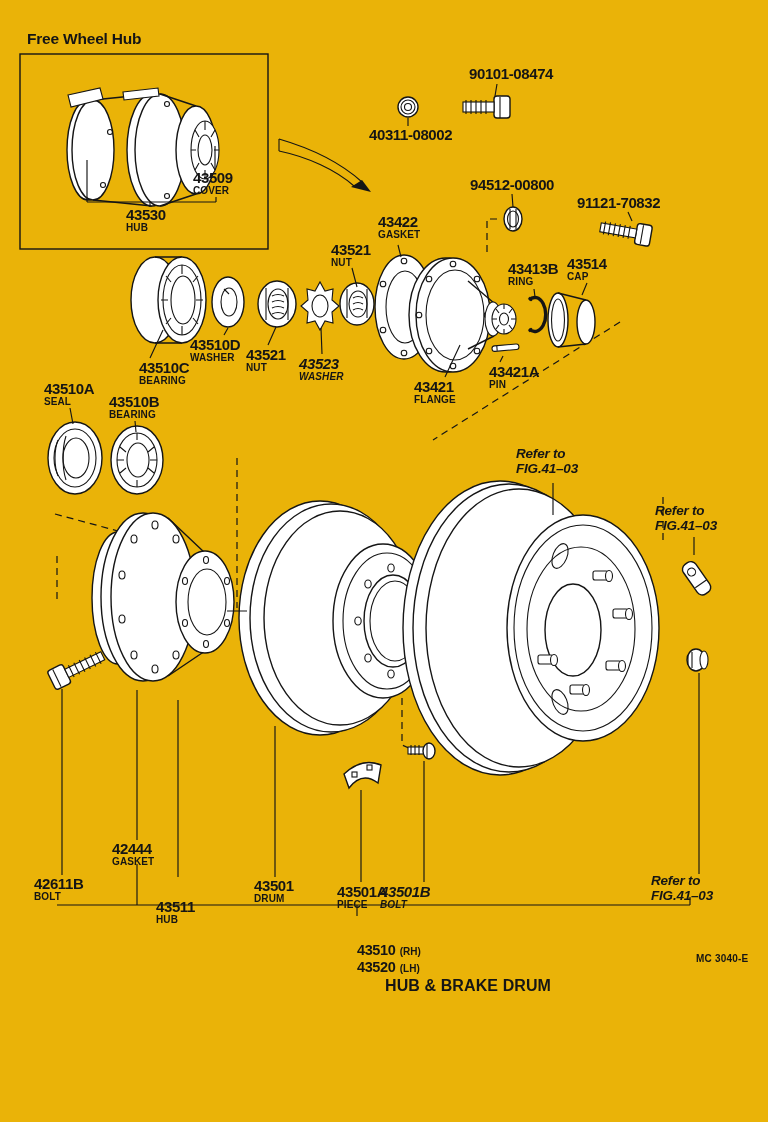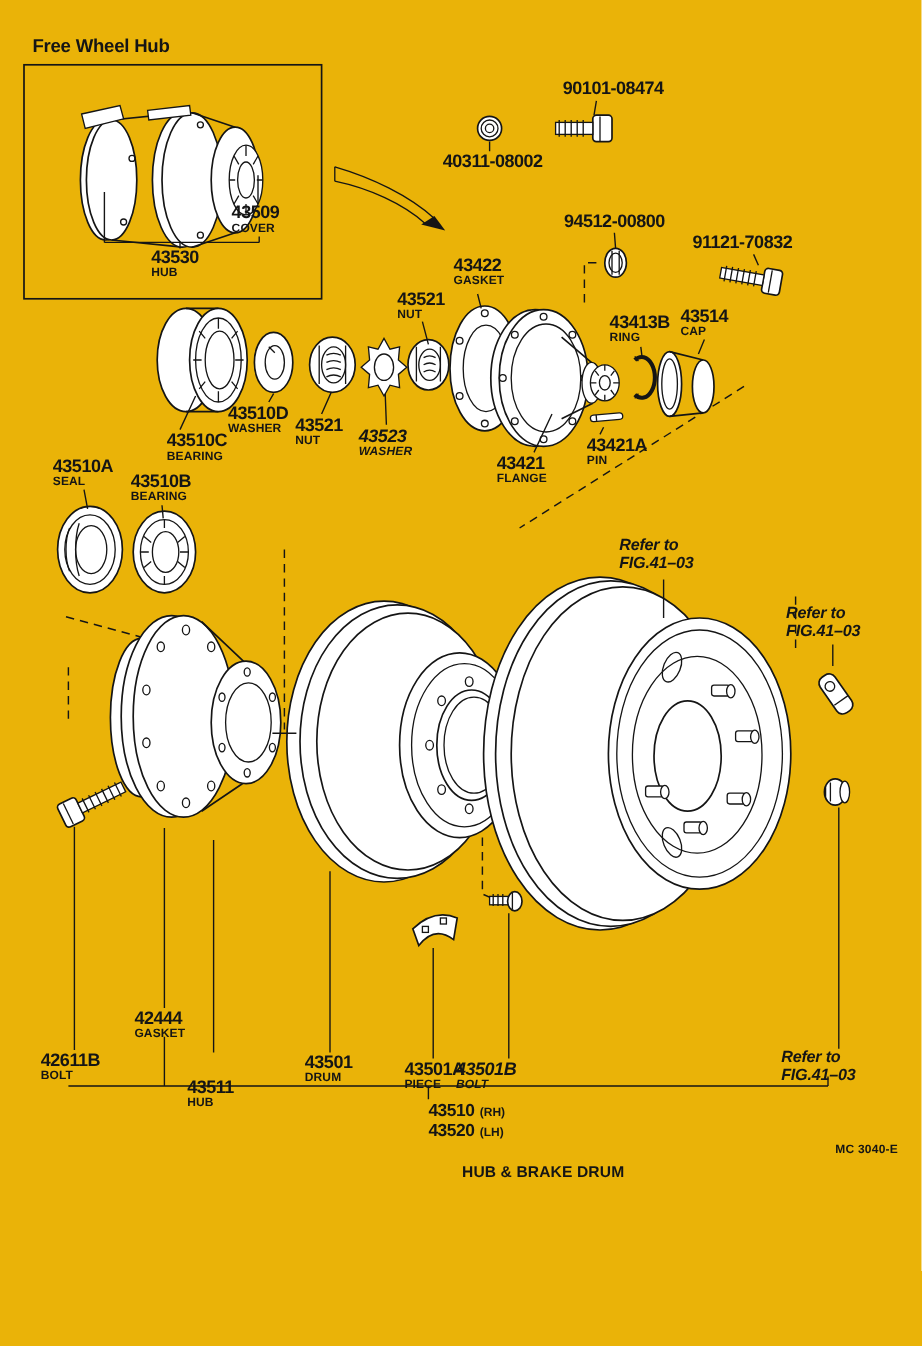--- a/index.html
+++ b/index.html
@@ -7,21 +7,21 @@
          font-family:"Liberation Sans",sans-serif;font-weight:bold;color:#151515;}
   #art{position:absolute;left:0;top:0;}
   .plabel{position:absolute;line-height:1;white-space:nowrap;}
   .pcode{font-size:15px;letter-spacing:-0.4px;}
   .pname{font-size:10px;letter-spacing:0.1px;margin-top:1px;}
   .title{position:absolute;font-size:15.5px;letter-spacing:-0.2px;}
   .refer{position:absolute;font-size:13.5px;line-height:1.08;letter-spacing:-0.2px;font-style:italic;}
   .assembly{position:absolute;line-height:1.05;}
   .acode{font-size:14.5px;letter-spacing:-0.4px;}
   .atag{font-size:10px;letter-spacing:0;}
-  .aname{font-size:13px;margin-top:18px;letter-spacing:0.1px;padding-left:28px;}
+  .aname{font-size:16px;margin-top:2px;letter-spacing:0.1px;padding-left:28px;}
   .doccode{position:absolute;font-size:10px;letter-spacing:0.2px;}
   svg{stroke:#151515;}
   .ln{fill:none;stroke:#151515;stroke-width:1.4;}
   .ln2{fill:none;stroke:#151515;stroke-width:1.1;}
   .wh{fill:#ffffff;stroke:#151515;stroke-width:1.4;}
   .wh2{fill:#ffffff;stroke:#151515;stroke-width:1.1;}
   .solid{fill:#151515;stroke:none;}
   .leader{fill:none;stroke:#151515;stroke-width:1.15;}
   .dashed{fill:none;stroke:#151515;stroke-width:1.2;stroke-dasharray:7 5;}
 </style>
@@ -389,21 +389,21 @@
 </div>
 <div class="plabel" style="left:337px;top:884px;">
   <div class="pcode">43501A</div>
   <div class="pname">PIECE</div>
 </div>
 <div class="plabel" style="left:380px;top:884px;font-style:italic;">
   <div class="pcode">43501B</div>
   <div class="pname">BOLT</div>
 </div>
 
-<div class="assembly" style="left:357px;top:918px;">
+<div class="assembly" style="left:357px;top:942px;">
   <div><span class="acode">43510</span> <span class="atag">(RH)</span></div>
   <div><span class="acode">43520</span> <span class="atag">(LH)</span></div>
   <div class="aname">HUB &amp; BRAKE DRUM</div>
 </div>
 
 <div class="doccode" style="left:696px;top:953px;">MC 3040-E</div>
 
 </div>
 
 </body></html>

